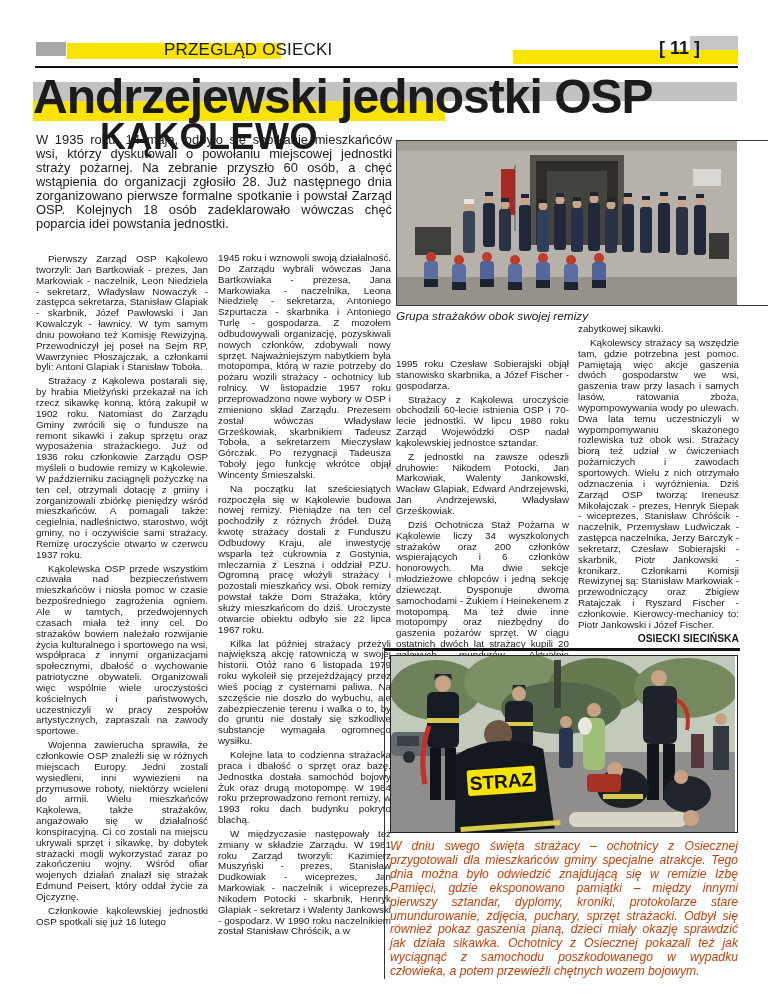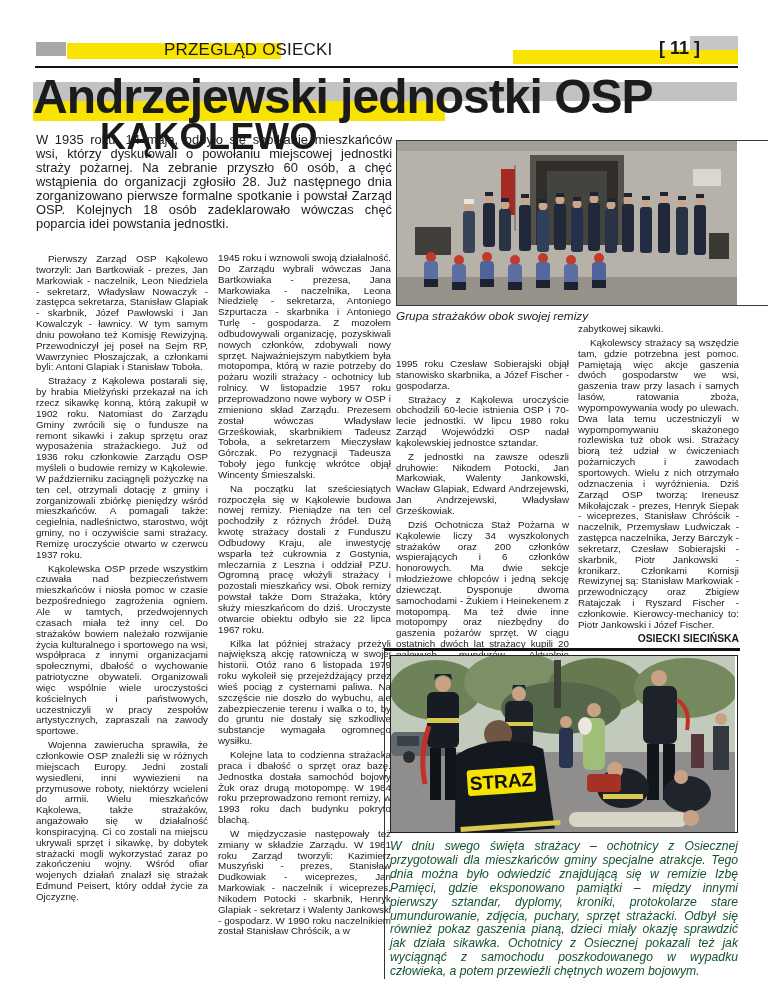--- a/index.html
+++ b/index.html
@@ -43,21 +43,21 @@
 
   
   .figure1{left:396px;top:140px;width:382px;}
   .figure1 .photo-frame{border:1px solid #3a3a3a;line-height:0;}
   .caption1{font-style:italic;font-size:11.8px;margin-top:3px;color:#222;}
 
   .figure2{left:384px;top:648px;width:356px;border-top:3px solid #111;border-left:1px solid #333;
     padding:4px 0 0 5px;box-sizing:border-box;}
   .figure2 .photo-frame{border:1px solid #222;line-height:0;width:346px;}
   .caption2{font-style:italic;font-size:12.2px;line-height:13.9px;text-align:justify;
-    margin-top:7px;width:348px;color:#14532d;}
+    margin-top:7px;width:348px;color:#c2410c;}
 
   svg{display:block;}
 </style>
 </head>
 <body>
 
 <div class="abs hdr-gray-chip"></div>
 <div class="abs hdr-yellow-left"></div>
 <div class="abs hdr-title">PRZEGLĄD OSIECKI</div>
 <div class="abs hdr-gray-right"></div>
@@ -72,20 +72,21 @@
 </div>
 <div class="abs subhead">KĄKOLEWO</div>
 
 <div class="abs lead">W 1935 roku, 14 maja, odbyło się spotkanie mieszkańców wsi, którzy dyskutowali o powołaniu miejscowej jednostki straży pożarnej. Na zebranie przyszło 60 osób, a chęć wstąpienia do organizacji zgłosiło 28. Już następnego dnia zorganizowano pierwsze formalne spotkanie i powstał Zarząd OSP. Kolejnych 18 osób zadeklarowało wówczas chęć poparcia idei powstania jednostki.</div>
 
 <div class="abs col col1">
   <p>Pierwszy Zarząd OSP Kąkolewo tworzyli: Jan Bartkowiak - prezes, Jan Markowiak - naczelnik, Leon Niedziela - sekretarz, Władysław Nowaczyk - zastępca sekretarza, Stanisław Glapiak - skarbnik, Józef Pawłowski i Jan Kowalczyk - ławnicy. W tym samym dniu powołano też Komisję Rewizyjną. Przewodniczył jej poseł na Sejm RP, Wawrzyniec Płoszajczak, a członkami byli: Antoni Glapiak i Stanisław Toboła.</p>
   <p>Strażacy z Kąkolewa postarali się, by hrabia Mielżyński przekazał na ich rzecz sikawkę konną, którą zakupił w 1902 roku. Natomiast do Zarządu Gminy zwrócili się o fundusze na remont sikawki i zakup sprzętu oraz wyposażenia strażackiego. Już od 1936 roku członkowie Zarządu OSP myśleli o budowie remizy w Kąkolewie. W październiku zaciągnęli pożyczkę na ten cel, otrzymali dotację z gminy i zorganizowali zbiórkę pieniędzy wśród mieszkańców. A pomagali także: cegielnia, nadleśnictwo, starostwo, wójt gminy, no i oczywiście sami strażacy. Remizę uroczyście otwarto w czerwcu 1937 roku.</p>
   <p>Kąkolewska OSP przede wszystkim czuwała nad bezpieczeństwem mieszkańców i niosła pomoc w czasie bezpośredniego zagrożenia ogniem. Ale w tamtych, przedwojennych czasach miała też inny cel. Do strażaków bowiem należało rozwijanie życia kulturalnego i sportowego na wsi, współpraca z innymi organizacjami społecznymi, dbałość o wychowanie patriotyczne obywateli. Organizowali więc wspólnie wiele uroczystości kościelnych i państwowych, uczestniczyli w pracy zespołów artystycznych, zapraszali na zawody sportowe.</p>
   <p>Wojenna zawierucha sprawiła, że członkowie OSP znaleźli się w różnych miejscach Europy. Jedni zostali wysiedleni, inni wywiezieni na przymusowe roboty, niektórzy wcieleni do armii. Wielu mieszkańców Kąkolewa, także strażaków, angażowało się w działalność konspiracyjną. Ci co zostali na miejscu ukrywali sprzęt i sikawkę, by dobytek strażacki mogli wykorzystać zaraz po zakończeniu wojny. Wśród ofiar wojenych działań znalazł się strażak Edmund Peisert, który oddał życie za Ojczyznę.</p>
+  <p>Członkowie kąkolewskiej jednostki OSP spotkali się już 16 lutego</p>
 </div>
 
 <div class="abs col col2">
   <p class="cont">1945 roku i wznowoli swoją działalność. Do Zarządu wybrali wówczas Jana Bartkowiaka - prezesa, Jana Markowiaka - naczelnika, Leona Niedzielę - sekretarza, Antoniego Szpurtacza - skarbnika i Antoniego Turlę - gospodarza. Z mozołem odbudowywali organizację, pozyskiwali nowych członków, zdobywali nowy sprzęt. Najważniejszym nabytkiem była motopompa, którą w razie potrzeby do pożaru wozili strażacy - ochotnicy lub rolnicy. W listopadzie 1957 roku przeprowadzono nowe wybory w OSP i zmieniono skład Zarządu. Prezesem został wówczas Władysław Grześkowiak, skarbnikiem Tadeusz Toboła, a sekretarzem Mieczysław Górczak. Po rezygnacji Tadeusza Toboły jego funkcję wkrótce objął Wincenty Śmieszalski.</p>
   <p>Na początku lat sześciesiątych rozpoczęła się w Kąkolewie budowa nowej remizy. Pieniądze na ten cel pochodziły z różnych źródeł. Dużą kwotę strażacy dostali z Funduszu Odbudowy Kraju, ale inwestycję wsparła też cukrownia z Gostynia, mleczarnia z Leszna i oddział PZU. Ogromną pracę włożyli strażacy i pozostali mieszkańcy wsi. Obok remizy powstał także Dom Strażaka, który służy mieszkańcom do dziś. Uroczyste otwarcie obiektu odbyło sie 22 lipca 1967 roku.</p>
   <p>Kilka lat później strażacy przeżyli największą akcję ratowniczą w swojej historii. Otóż rano 6 listopada 1979 roku wykoleił się przejeżdżający przez wieś pociąg z cysternami paliwa. Na szczęście nie doszło do wybuchu, ale zabezpieczenie terenu i walka o to, by do gruntu nie dostały się szkodliwe substancje wymagała ogromnego wysiłku.</p>
   <p>Kolejne lata to codzienna strażacka praca i dbałość o sprzęt oraz bazę. Jednostka dostała samochód bojowy Żuk oraz drugą motopompę. W 1984 roku przeprowadzono remont remizy, w 1993 roku dach budynku pokryto blachą.</p>
   <p>W międzyczasie następowały też zmiany w składzie Zarządu. W 1981 roku Zarząd tworzyli: Kazimierz Muszyński - prezes, Stanisław Dudkowiak - wiceprezes, Jan Markowiak - naczelnik i wiceprezes, Nikodem Potocki - skarbnik, Henryk Glapiak - sekretarz i Walenty Jankowski - gospodarz. W 1990 roku naczelnikiem został Stanisław Chróścik, a w</p>
 </div>
 

